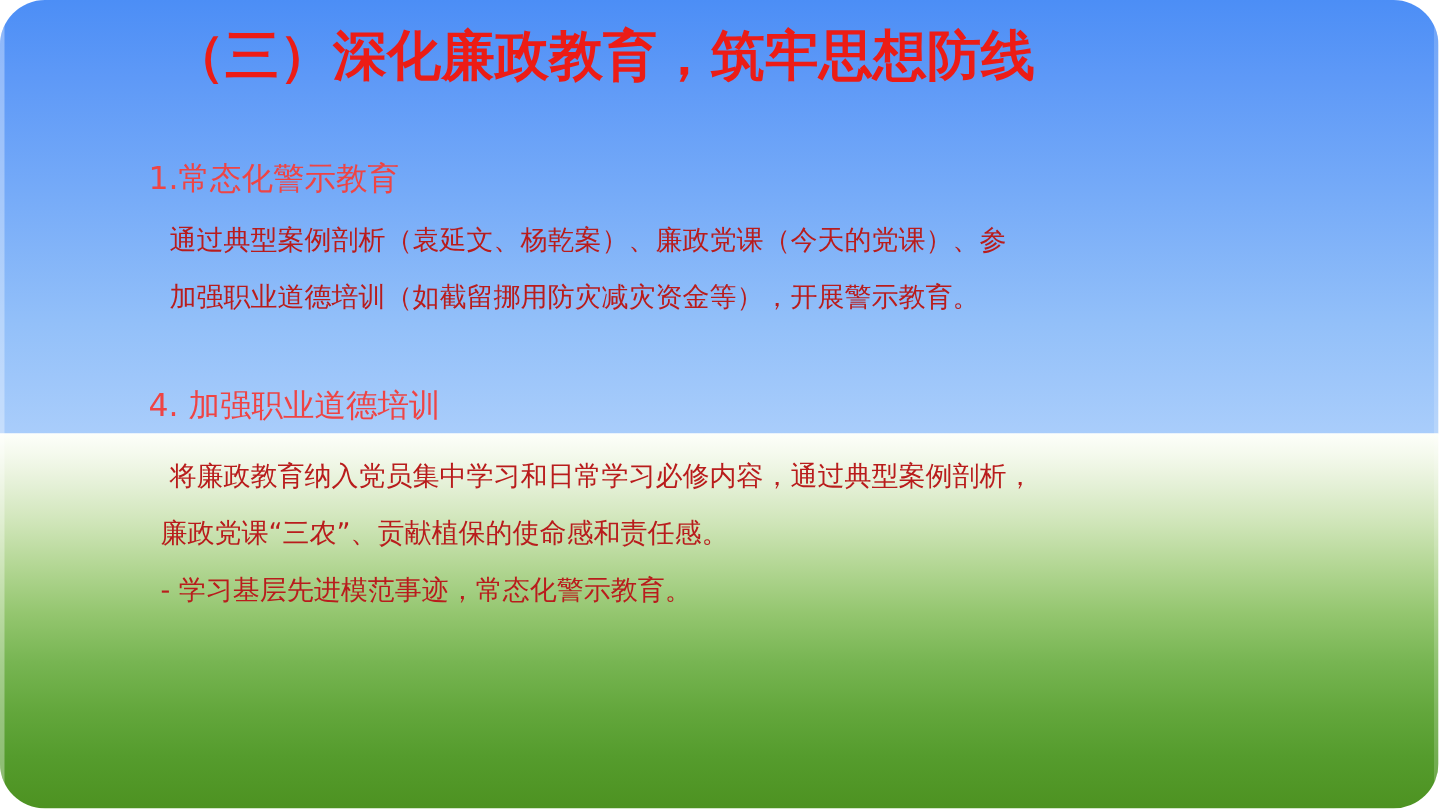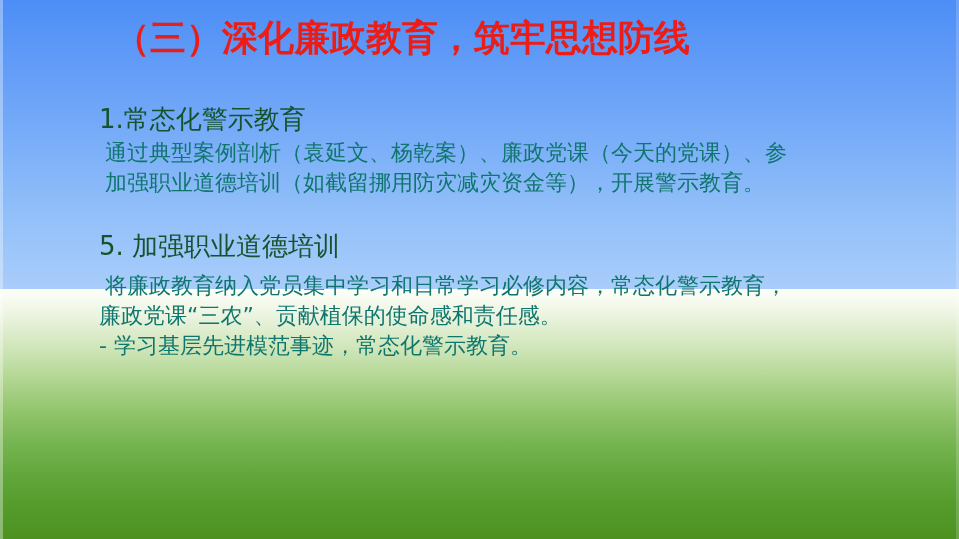--- a/index.html
+++ b/index.html
@@ -7,20 +7,21 @@
     margin: 0;
     padding: 0;
     background: #ffffff;
   }
   #slide {
     position: relative;
     width: 959px;
     height: 539px;
     overflow: hidden;
     font-family: "DejaVu Sans", "Liberation Sans", sans-serif;
+    border-radius: 30px;
   }
   
   .bg-sky {
     position: absolute;
     left: 0; top: 0;
     width: 959px;
     height: 289px;
     background: linear-gradient(to bottom, #4c8ef6 0%, #5e99f7 18%, #76abf8 45%, #93c0f9 75%, #a9cdfb 100%);
   }
   .bg-ground {
@@ -74,33 +75,33 @@
   }
 
   .body-block {
     position: absolute;
     left: 99px;
     top: 104px;
     width: 790px;
   }
 
   .sub-heading {
-    color: #14532d;
-    font-size: 26px;
+    color: #ef4444;
+    font-size: 21px;
     font-weight: normal;
     line-height: 30px;
     margin: 0;
     white-space: nowrap;
   }
   .body-line {
-    color: #0f766e;
-    font-size: 22px;
+    color: #b91c1c;
+    font-size: 18px;
     font-weight: normal;
     line-height: 30px;
-    margin: 0;
+    margin: 8px;
     white-space: nowrap;
   }
   .indent {
     padding-left: 6px;
   }
   .gap-small { height: 4px; }
   .gap-large { height: 33px; }
   .gap-mid { height: 10px; }
 </style>
 </head>
@@ -122,22 +123,22 @@
       <div>
         <div class="sub-heading">1.常态化警示教育</div>
         <div class="gap-small"></div>
         <div class="body-line indent"> 通过典型案例剖析（袁延文、杨乾案）、廉政党课（今天的党课）、参</div>
         <div class="body-line indent"> 加强职业道德培训（如截留挪用防灾减灾资金等），开展警示教育。</div>
       </div>
 
       <div class="gap-large"></div>
 
       <div>
-        <div class="sub-heading">5. 加强职业道德培训</div>
+        <div class="sub-heading">4. 加强职业道德培训</div>
         <div class="gap-mid"></div>
-        <div class="body-line indent"> 将廉政教育纳入党员集中学习和日常学习必修内容，常态化警示教育，</div>
+        <div class="body-line indent"> 将廉政教育纳入党员集中学习和日常学习必修内容，通过典型案例剖析，</div>
         <div class="body-line">廉政党课“三农”、贡献植保的使命感和责任感。</div>
         <div class="body-line">- 学习基层先进模范事迹，常态化警示教育。</div>
       </div>
 
     </div>
   </div>
 </div>
 
 </body></html>

